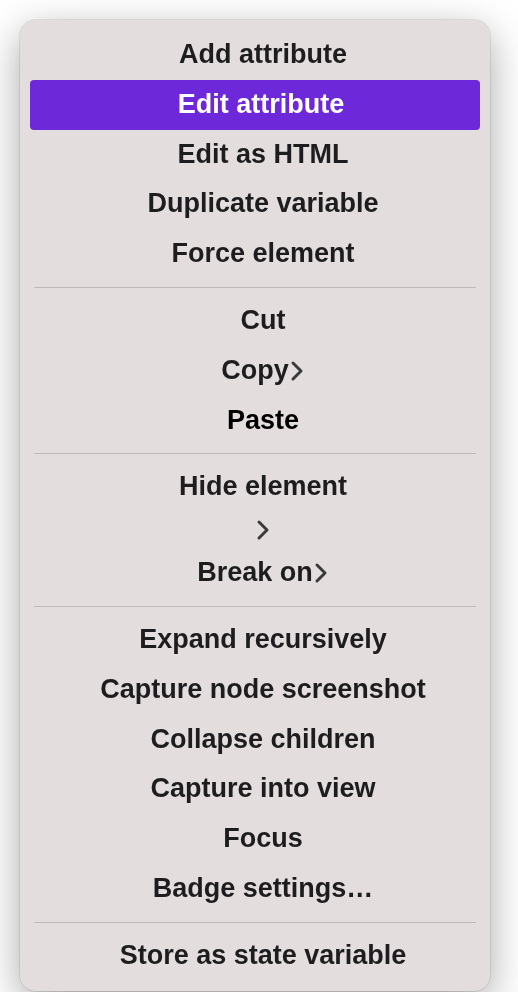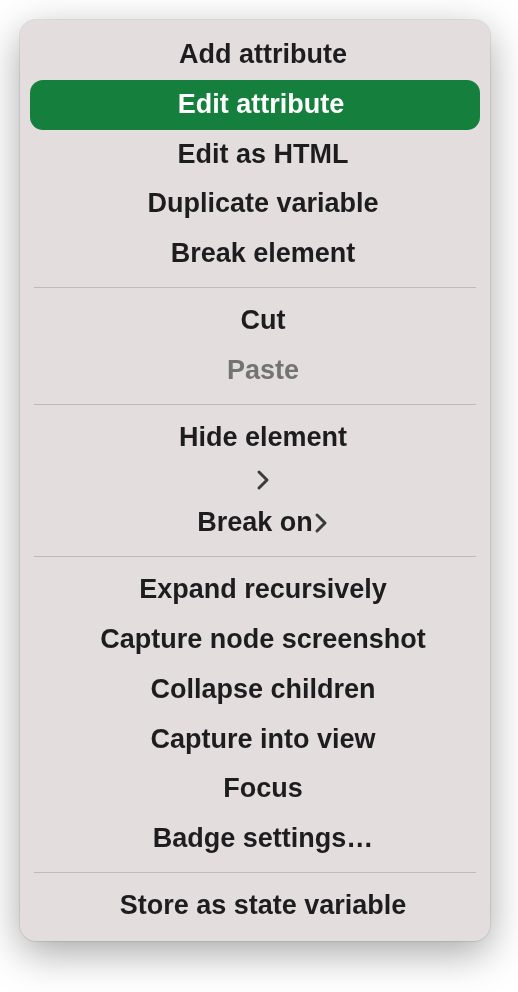--- a/index.html
+++ b/index.html
@@ -29,29 +29,29 @@
       align-items: center;
       justify-content: center;
       padding: 6px 22px 6px 38px;
       font-size: 27px;
       color: #1d1d1f;
       cursor: default;
       line-height: 1.4;
       font-weight: bold;
     }
     .menu-item.highlighted {
-      background: #15803d;
+      background: #6d28d9;
       color: #ffffff;
       margin: 0 10px;
-      border-radius: 13px;
+      border-radius: 4px;
       padding-left: 24px;
       padding-right: 12px;
     }
     .menu-item.disabled {
-      color: #737373;
+      color: #000000;
     }
     .separator {
       height: 1px;
       background: #c0b9ba;
       margin: 8px 14px;
     }
     .chevron {
       display: inline-flex;
       align-items: center;
     }
@@ -77,25 +77,33 @@
     <div class="menu-item highlighted">
       <span>Edit attribute</span>
     </div>
     <div class="menu-item">
       <span>Edit as HTML</span>
     </div>
     <div class="menu-item">
       <span>Duplicate variable</span>
     </div>
     <div class="menu-item">
-      <span>Break element</span>
+      <span>Force element</span>
     </div>
     <div class="separator"></div>
     <div class="menu-item">
       <span>Cut</span>
+    </div>
+    <div class="menu-item">
+      <span>Copy</span>
+      <span class="chevron">
+        <svg viewBox="0 0 16 24">
+          <path d="M4 4 L12 12 L4 20"></path>
+        </svg>
+      </span>
     </div>
     <div class="menu-item disabled">
       <span>Paste</span>
     </div>
     <div class="separator"></div>
     <div class="menu-item">
       <span>Hide element</span>
     </div>
     <div class="menu-item">
       <span class="chevron">

